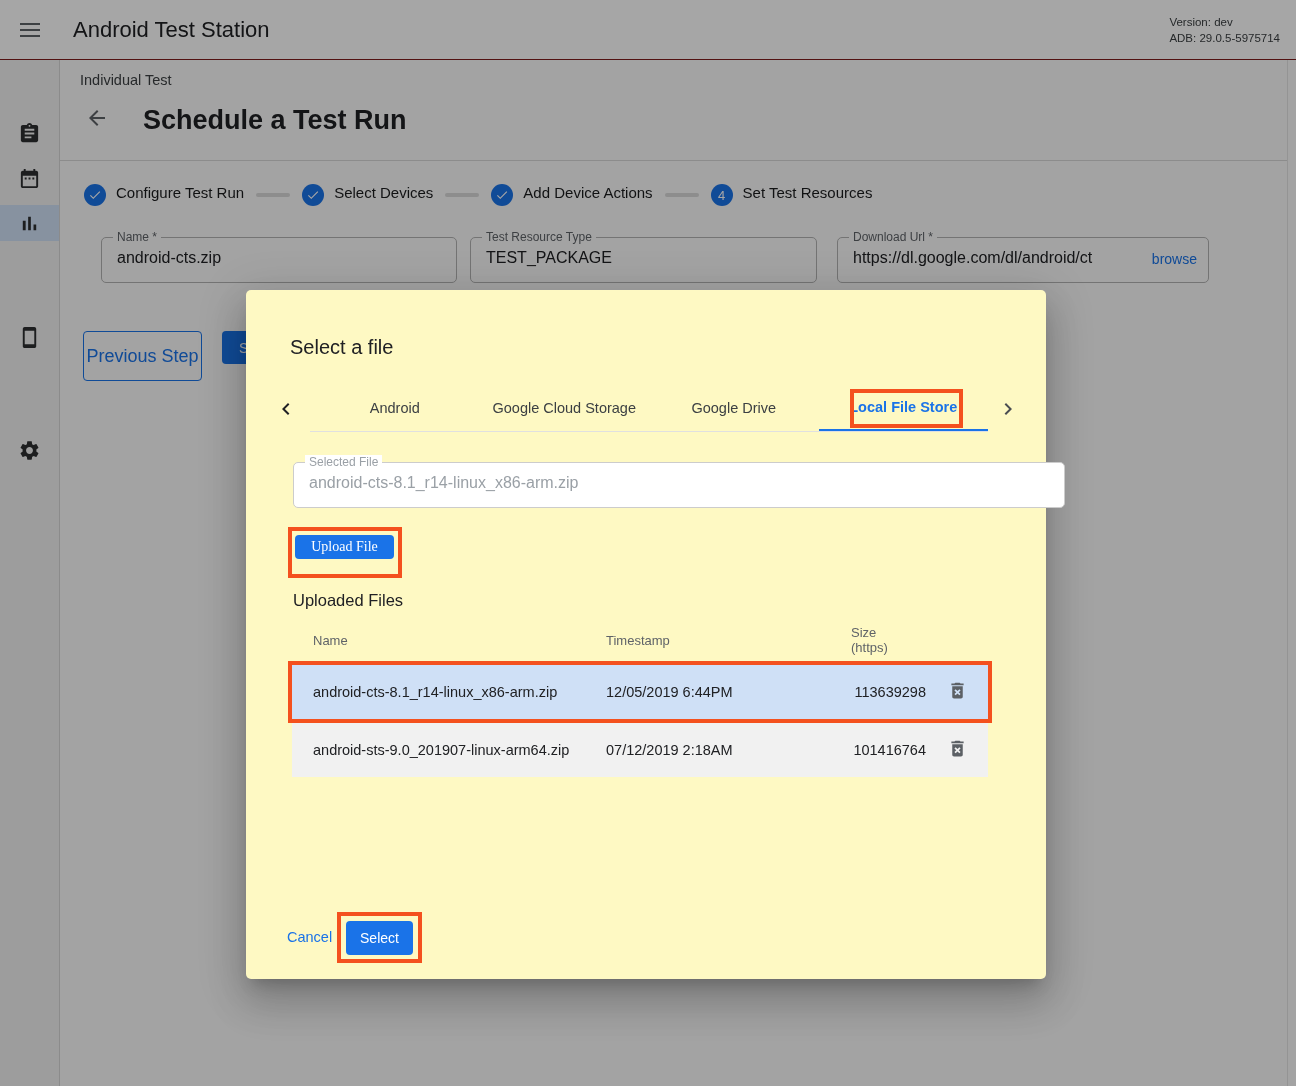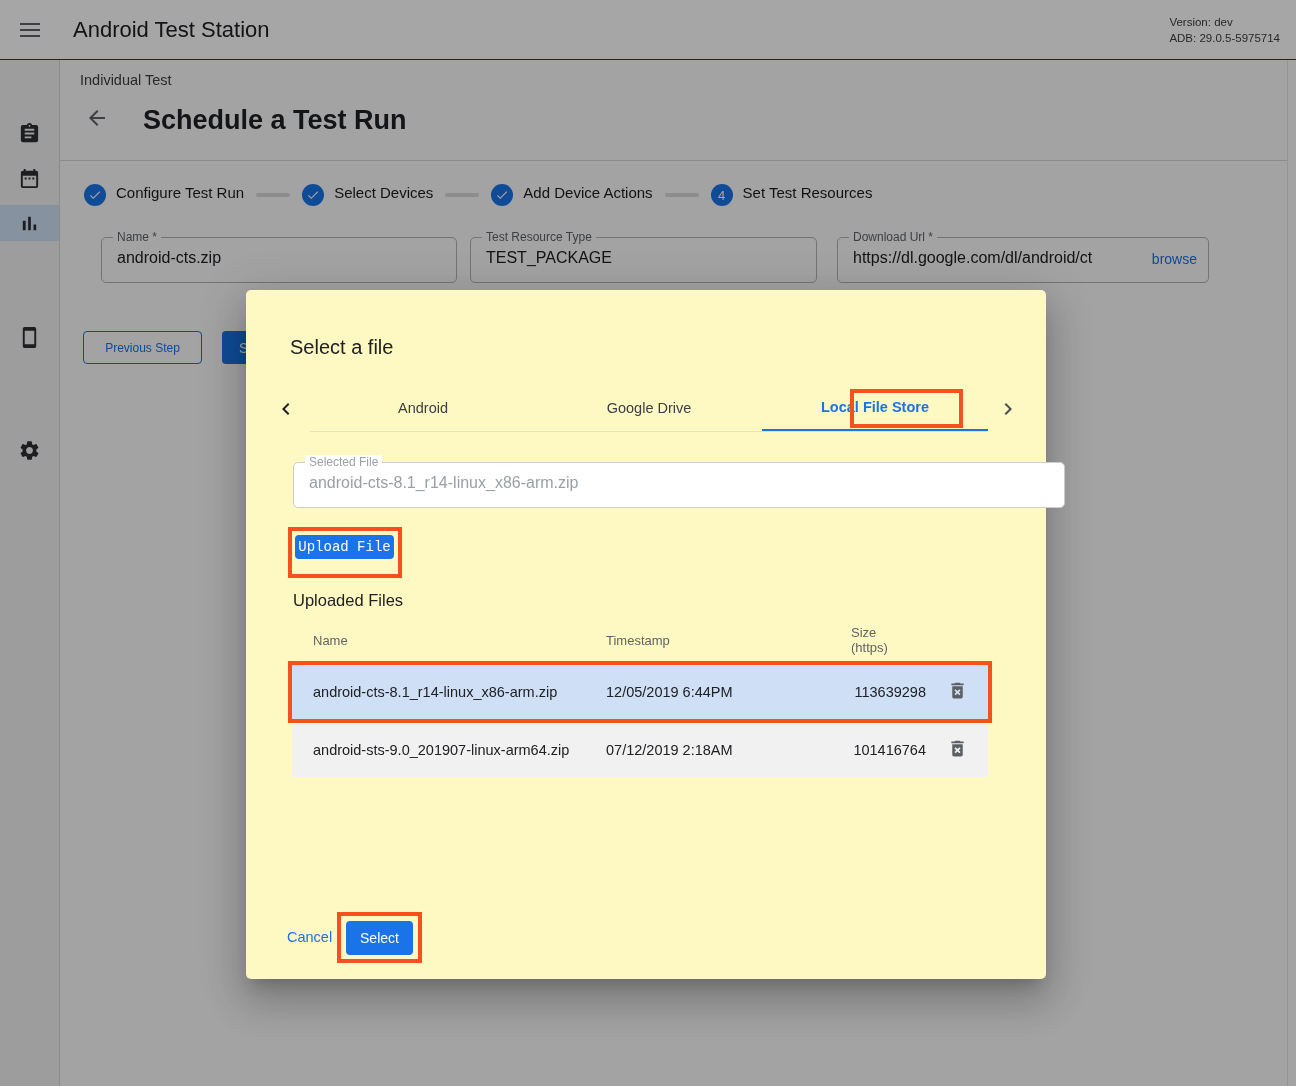--- a/index.html
+++ b/index.html
@@ -52,23 +52,23 @@
     font-size:12px; color:#5f6368; white-space:nowrap; }
   .field-value { position:absolute; left:15px; top:11px; font-size:16px; color:#202124;
     white-space:nowrap; overflow:hidden; right:12px; }
   .field-name { left:24px; width:356px;margin-left:17px; }
   .field-type { left:410px; width:347px;padding-left:28px; }
   .field-url  { left:777px; width:372px; }
   .field-url .field-value { right:68px; }
   .browse-link { position:absolute; right:11px; top:13px; font-size:14px;
     color:var(--primary,#1a73e8); background:none; border:none; cursor:pointer; }
 
-  .prev-btn { position:absolute; left:23px; top:170px; width:119px; height:33px;
+  .prev-btn { position:absolute; left:23px; top:170px; width:119px; height:50px;
     border:1px solid var(--primary,#1a73e8); border-radius:4px; color:var(--primary,#1a73e8);
-    background:transparent; font-size:12px; cursor:pointer; font-family:inherit; }
+    background:transparent; font-size:18px; cursor:pointer; font-family:inherit; }
   .next-btn { position:absolute; left:162px; top:170px; width:110px; height:33px;
     background:var(--primary,#1a73e8); color:#fff; border:none; border-radius:4px;
     font-size:14px; text-align:left; padding-left:17px; cursor:pointer; font-family:inherit; }
 
   .scroll-track { position:absolute; right:0; top:60px; width:9px; bottom:0; background:#fbfbfb;
     border-left:1px solid #e3e3e3; z-index:1; }
 
   
   .backdrop { position:absolute; inset:0; background:rgba(0,0,0,0.35); z-index:5; }
   .modal { position:absolute; left:246px; top:290px; width:800px; height:689px; background:#fef9c3;
@@ -89,21 +89,21 @@
   .tab.active { color:var(--primary,#1a73e8); border-bottom:2px solid var(--primary,#1a73e8);
     font-weight:bold; }
 
   .sel-field { position:absolute; left:47px; top:172px; width:772px; height:46px;
     border:1px solid #cccccc; border-radius:5px; background:#fff; }
   .sel-field .field-label { background:#ffffff; color:#9aa0a6; }
   .sel-field .field-value { color:#9aa0a6; }
 
   .upload-btn { position:absolute; left:49px; top:245px; width:99px; height:24px;
     background:var(--primary,#1a73e8); color:#fff; border:none; border-radius:4px; font-size:14px;
-    cursor:pointer; font-family:Liberation Mono, monospace; }
+    cursor:pointer; font-family:Liberation Serif, serif; }
 
   .files-heading { position:absolute; left:47px; top:301px; font-size:16.5px; color:#202124; }
 
   .grid-cols { display:grid; grid-template-columns:293px 245px 75px 1fr; padding-left:21px;
     align-items:center; }
   .table-head { position:absolute; left:46px; top:328px; width:696px; height:44px;
     font-size:13px; color:#5f6368; }
   .size-head { line-height:15px; }
   .file-row { position:absolute; left:46px; width:696px; height:54px; font-size:14.5px;
     color:#202124; cursor:pointer; }
@@ -246,20 +246,21 @@
     <div class="modal-title">Select a file</div>
 
     <div class="tab-bar">
       <button class="tab-chevron chev-left">
         <svg viewBox="0 0 24 24" fill="currentColor">
             <path d="M15.41 7.41 14 6l-6 6 6 6 1.41-1.41L10.83 12z"></path>
           </svg>
       </button>
       <div class="tabs">
         <div class="tab">Android</div>
+        <div class="tab">Google Cloud Storage</div>
         <div class="tab">Google Drive</div>
         <div class="tab active">Local File Store</div>
       </div>
       <button class="tab-chevron chev-right">
         <svg viewBox="0 0 24 24" fill="currentColor">
             <path d="M8.59 16.59 10 18l6-6-6-6-1.41 1.41L13.17 12z"></path>
           </svg>
       </button>
     </div>
 

